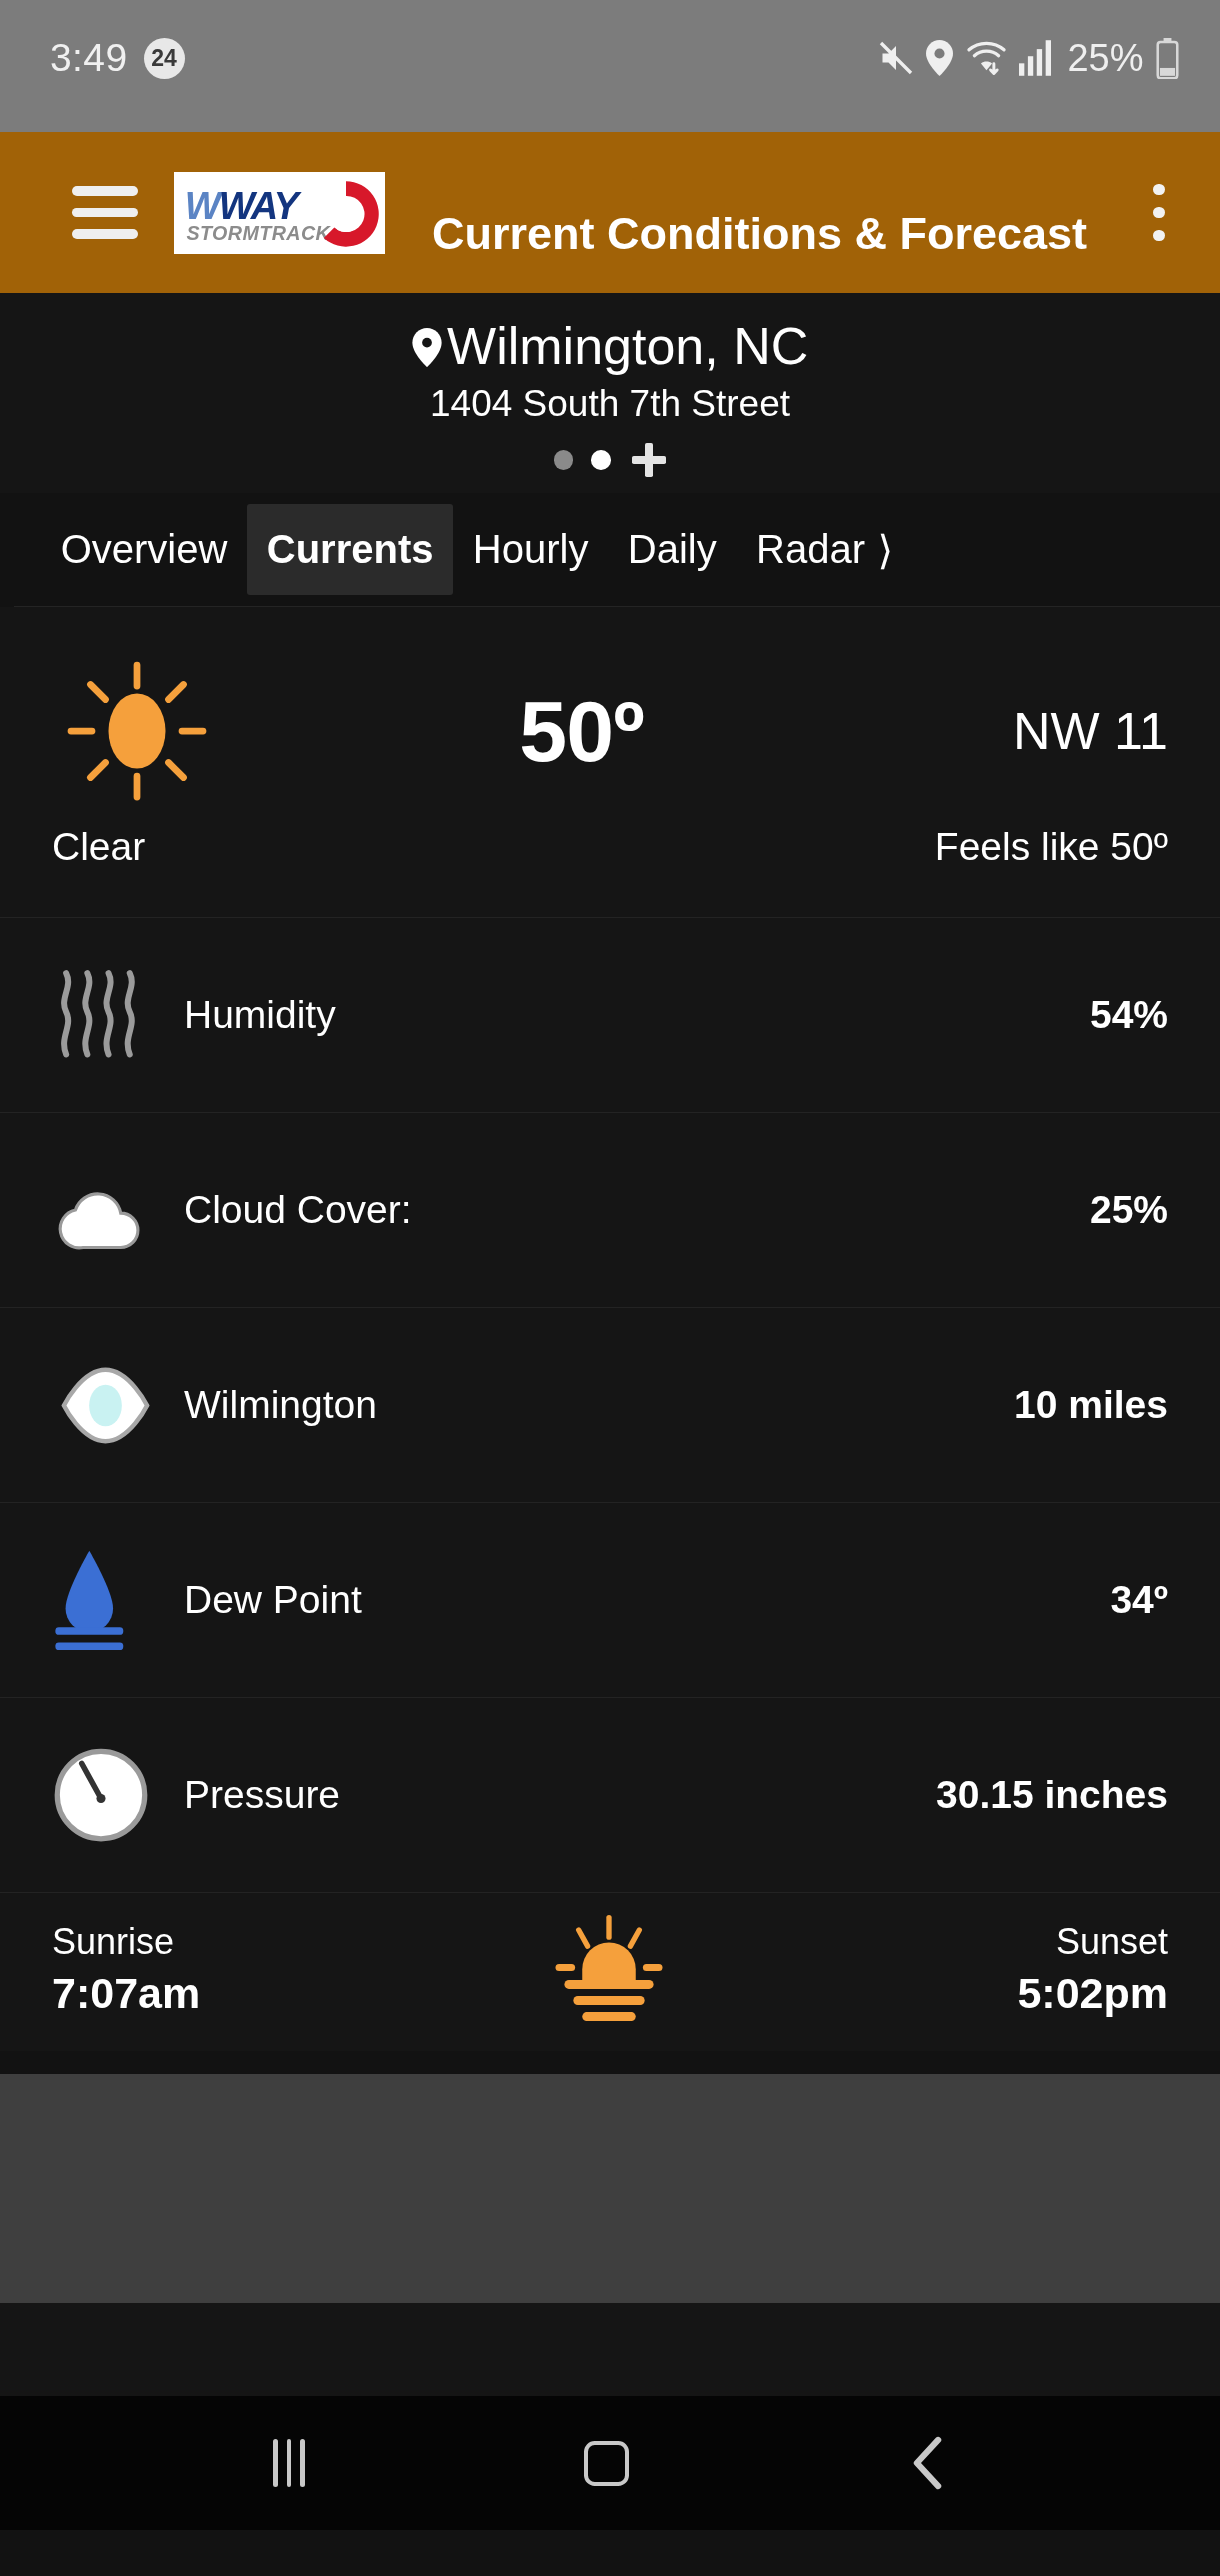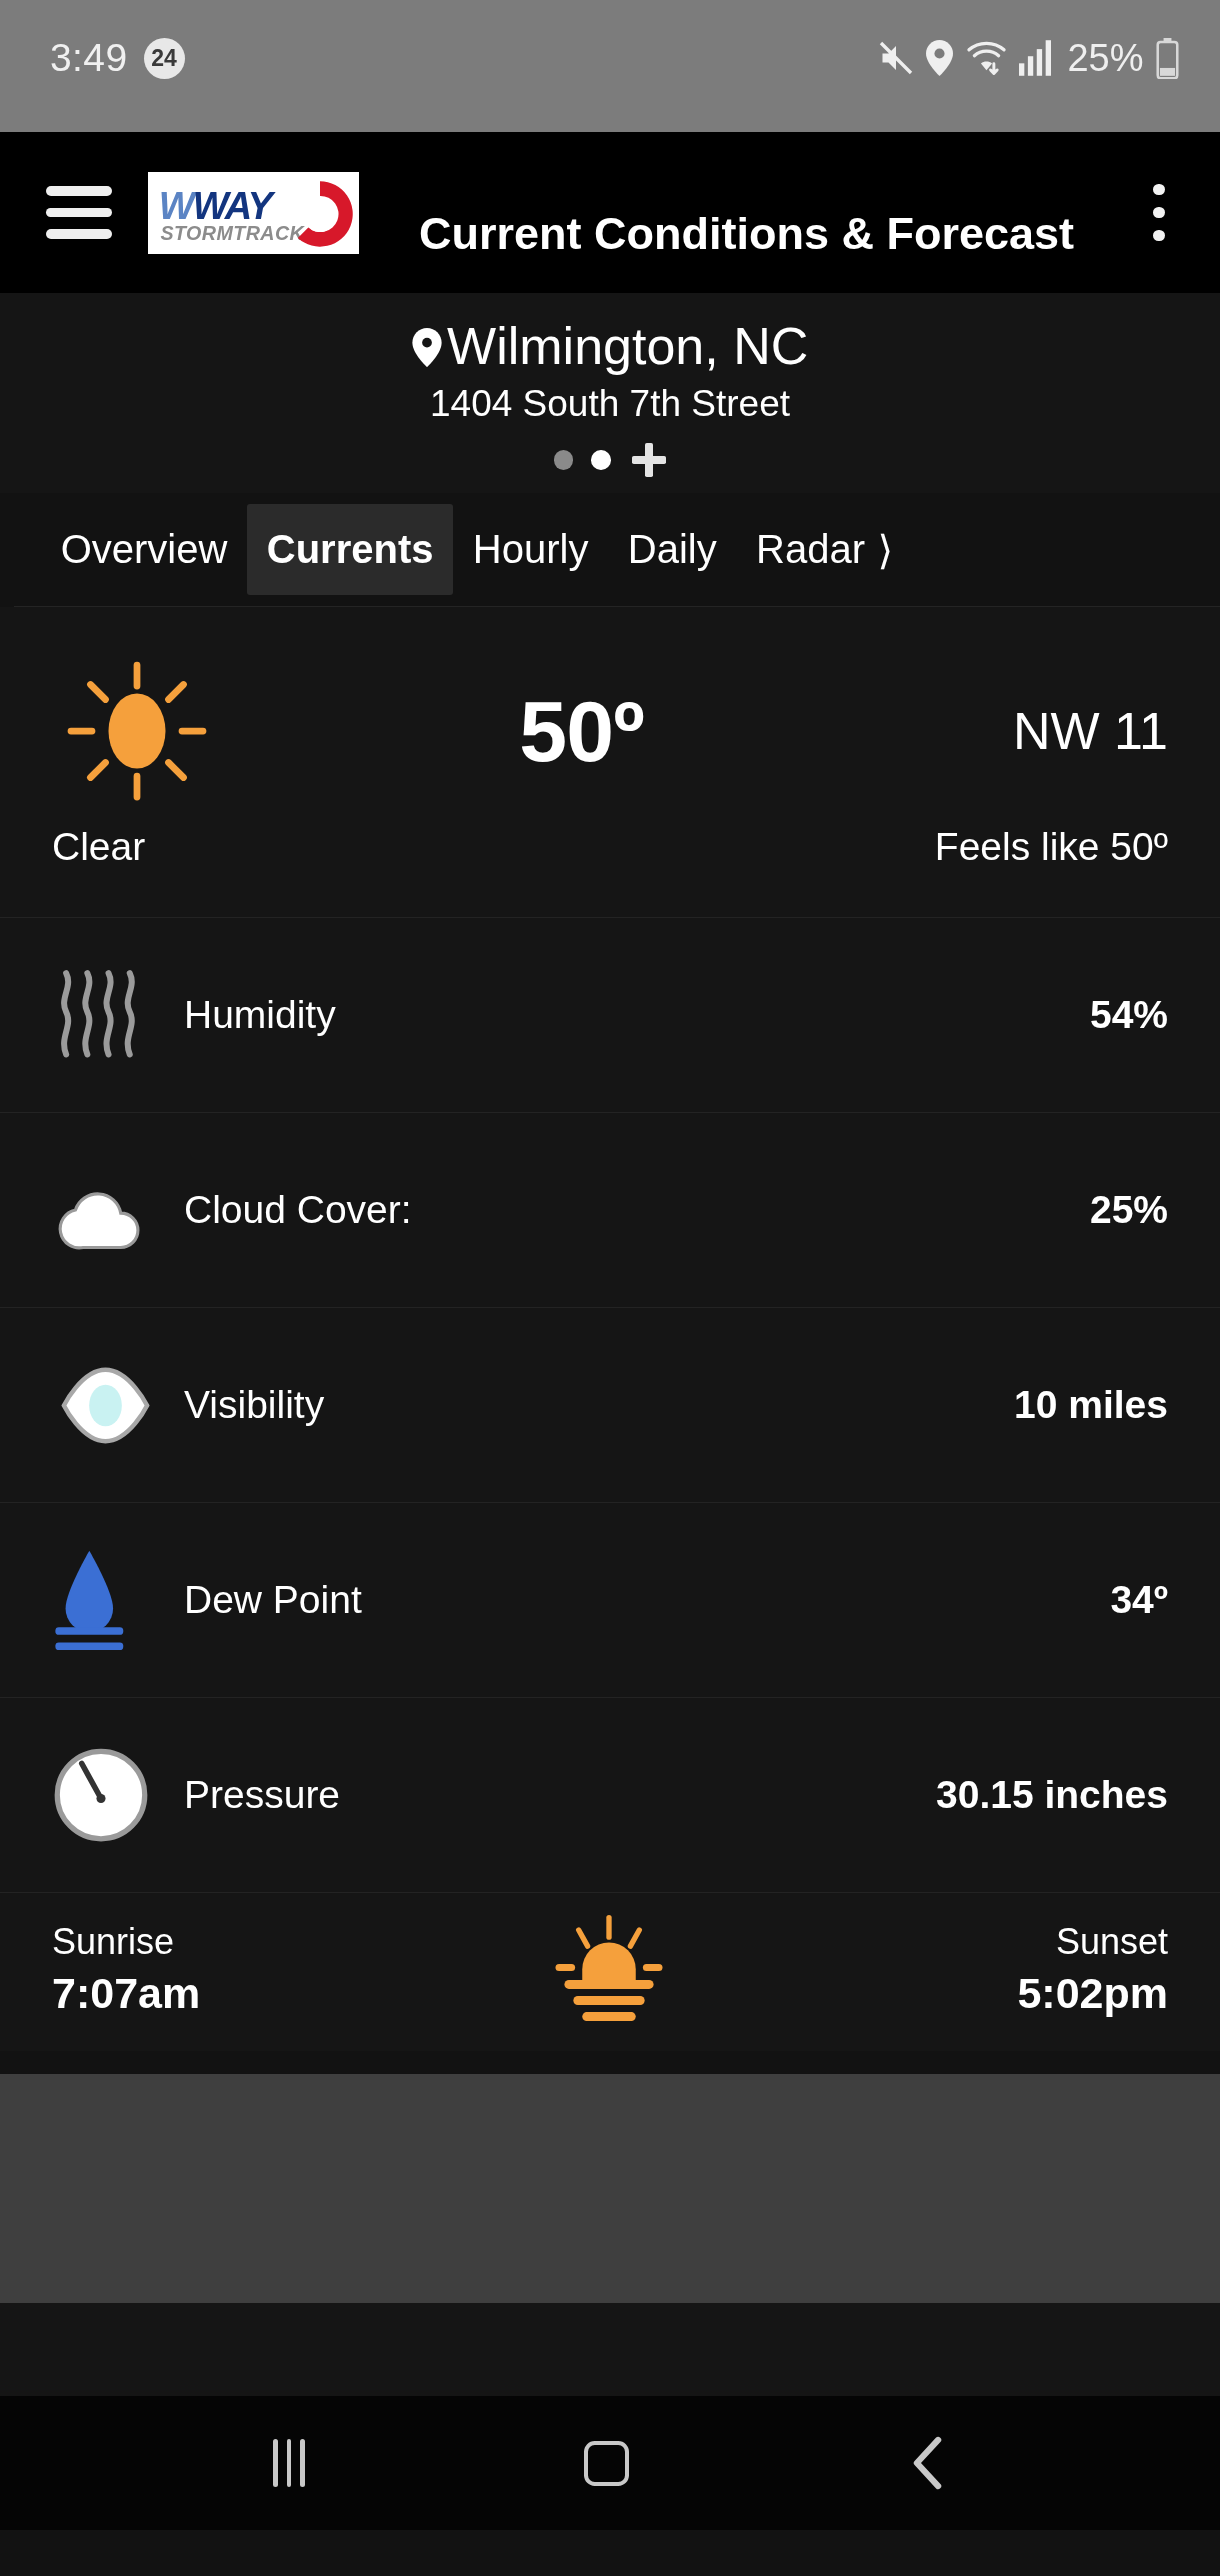--- a/index.html
+++ b/index.html
@@ -24,22 +24,22 @@
     background:#e8e8e8; color:#3a3a3a;
     font-size:23px; font-weight:700;
     display:flex; align-items:center; justify-content:center;
   }
   .sb-right { display:flex; align-items:center; gap:12.5px; }
   .sb-right svg { display:block; }
   .sb-pct { color:#efefef; font-size:38px; font-weight:400; margin-left:3.6px; }
 
   
   .appbar {
-    height:161px; background:#000000;
-    display:flex; align-items:center; padding:0 36px 0 46px;
+    height:161px; background:#a16207;
+    display:flex; align-items:center; padding:0 36px 0 72px;
   }
   .hamburger { width:66px; display:flex; flex-direction:column; gap:11.6px; flex:0 0 auto; }
   .hamburger span { display:block; height:9.8px; border-radius:5.4px; background:#efefef; }
 
   .logo {
     width:211px; height:82px; background:#fff; margin-left:36px;
     position:relative; overflow:hidden; flex:0 0 auto;
     display:flex; align-items:center; justify-content:center;
   }
   .logo-wway {
@@ -303,21 +303,21 @@
     <div class="d-value">25%</div>
   </div>
 
   <div class="detail">
     <div class="d-icon">
       <svg width="107" height="91" viewBox="0 0 72 56">
         <path d="M36 4C20 4 8 28 8 28s12 24 28 24 28-24 28-24S52 4 36 4z" fill="#fff" stroke="#a8a8a8" stroke-width="3"></path>
         <ellipse cx="36" cy="28" rx="11" ry="14" fill="#c9f2f2"></ellipse>
       </svg>
     </div>
-    <div class="d-label">Visibility</div>
+    <div class="d-label">Wilmington</div>
     <div class="d-value">10 miles</div>
   </div>
 
   <div class="detail">
     <div class="d-icon">
       <svg width="95" height="106" viewBox="0 0 56 62">
         <path d="M22 2C22 2 8 26 8 36a14 14 0 0 0 28 0C36 26 22 2 22 2z" fill="#3b6fd4"></path>
         <rect x="2" y="47" width="40" height="4.5" rx="2" fill="#3b6fd4"></rect>
         <rect x="2" y="56" width="40" height="4.5" rx="2" fill="#3b6fd4"></rect>
       </svg>

